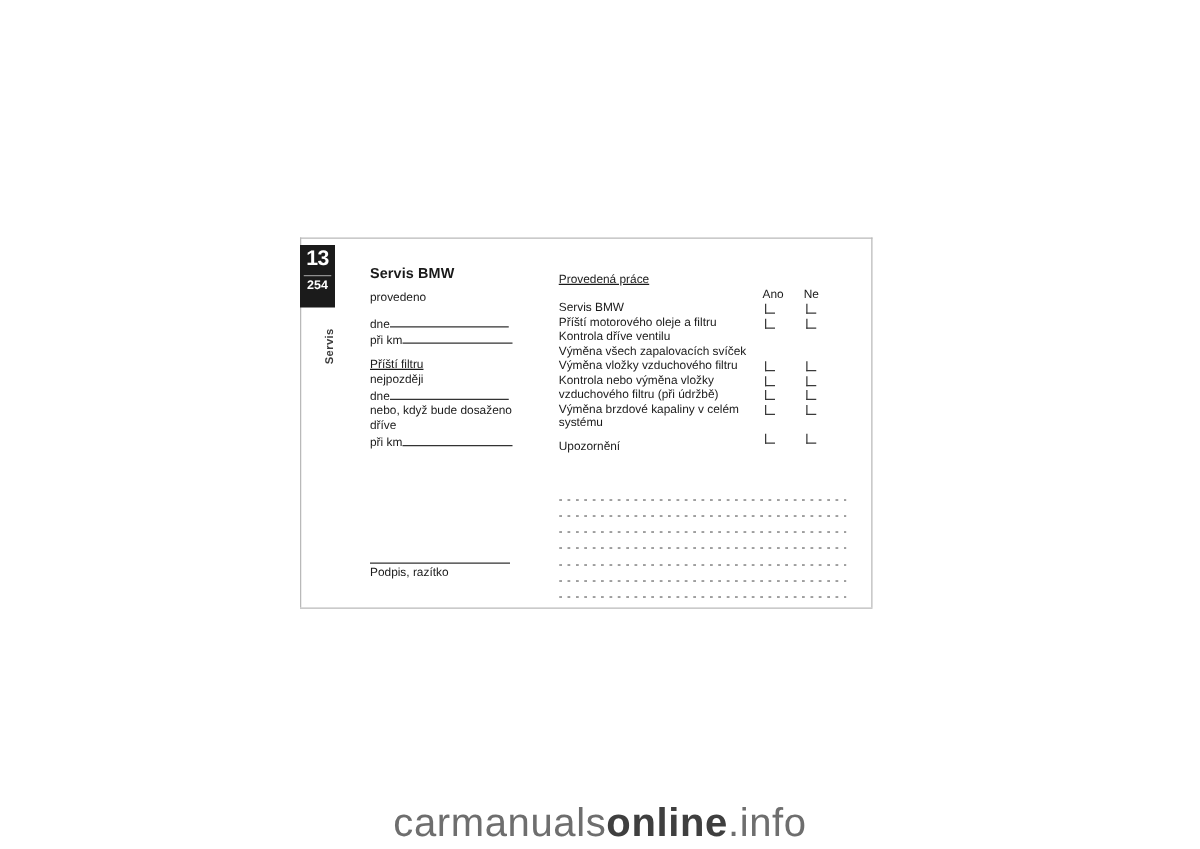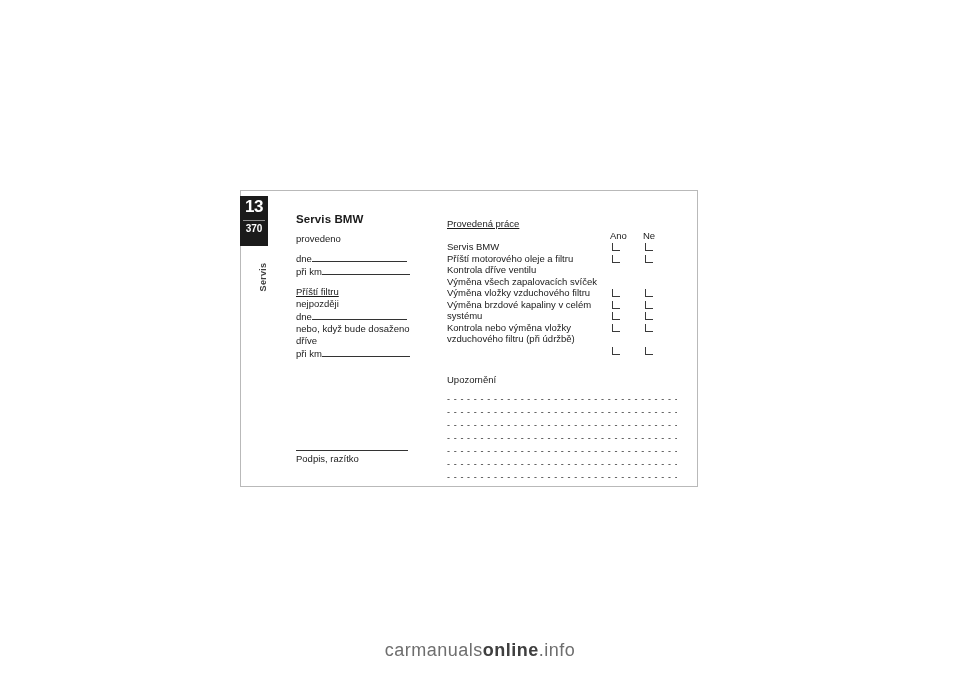--- a/index.html
+++ b/index.html
@@ -213,21 +213,21 @@
     height: 7px;
     border-left: 1px solid #3a3a3a;
     border-bottom: 1px solid #3a3a3a;
   }
   .cbox.a { left: 0px; }
   .cbox.b { left: 33px; }
 
   .notice-title {
     position: absolute;
     left: 447px;
-    top: 374px;
+    top: 352px;
     font-size: 9.5px;
     text-align: right;
   }
   .dotted-lines {
     position: absolute;
     left: 447px;
     top: 393px;
     width: 230px;
     font-size: 9px;
     line-height: 13px;
@@ -238,41 +238,41 @@
   }
   .dotted-lines div { height: 13px; overflow: hidden; }
 
   
   .watermark {
     position: absolute;
     left: 0;
     top: 640px;
     width: 960px;
     text-align: center;
-    font-size: 18px;
+    font-size: 32px;
     color: #6e6e6e;
     letter-spacing: 0.5px;
     font-family: "Liberation Sans", sans-serif;
   }
   .watermark .bold { font-weight: bold; color: #3f3f3f; }
 </style>
 </head>
 <body>
 
 <div id="page">
 
   <div class="top-rule"></div>
   <div class="left-rule"></div>
   <div class="right-rule"></div>
   <div class="bottom-rule"></div>
 
   <div class="tab-block">
     <div class="tab-number">13</div>
     <div class="tab-divider"></div>
-    <div class="tab-page">370</div>
+    <div class="tab-page">254</div>
   </div>
   <div class="tab-vertical-label">Servis</div>
 
   <div class="col-left">
     <div class="heading">Servis BMW</div>
     <div>provedeno</div>
     <div style="height:7px"></div>
     <div class="line-row">
       <span class="lbl">dne</span><span class="rule-fill" style="width:95px"></span>
     </div>
@@ -303,22 +303,22 @@
     <span class="ano">Ano</span>
     <span class="ne">Ne</span>
   </div>
 
   <div class="work-list">
     <div class="work-item" style="height:11.5px">Servis BMW</div>
     <div class="work-item" style="height:11.5px">Příští motorového oleje a filtru</div>
     <div class="work-item" style="height:11.5px">Kontrola dříve ventilu</div>
     <div class="work-item" style="height:11.5px">Výměna všech zapalovacích svíček</div>
     <div class="work-item" style="height:11.5px">Výměna vložky vzduchového filtru</div>
+    <div class="work-item" style="height:23px">Kontrola nebo výměna vložky vzduchového filtru (při údržbě)</div>
     <div class="work-item" style="height:23px">Výměna brzdové kapaliny v celém systému</div>
-    <div class="work-item" style="height:23px">Kontrola nebo výměna vložky vzduchového filtru (při údržbě)</div>
   </div>
 
   <div class="check-col">
     <div class="check-row" style="height:11.5px">
       <span class="cbox a" style="top:2px"></span>
       <span class="cbox b" style="top:2px"></span>
     </div>
     <div class="check-row" style="height:11.5px">
       <span class="cbox a" style="top:2px"></span>
       <span class="cbox b" style="top:2px"></span>

